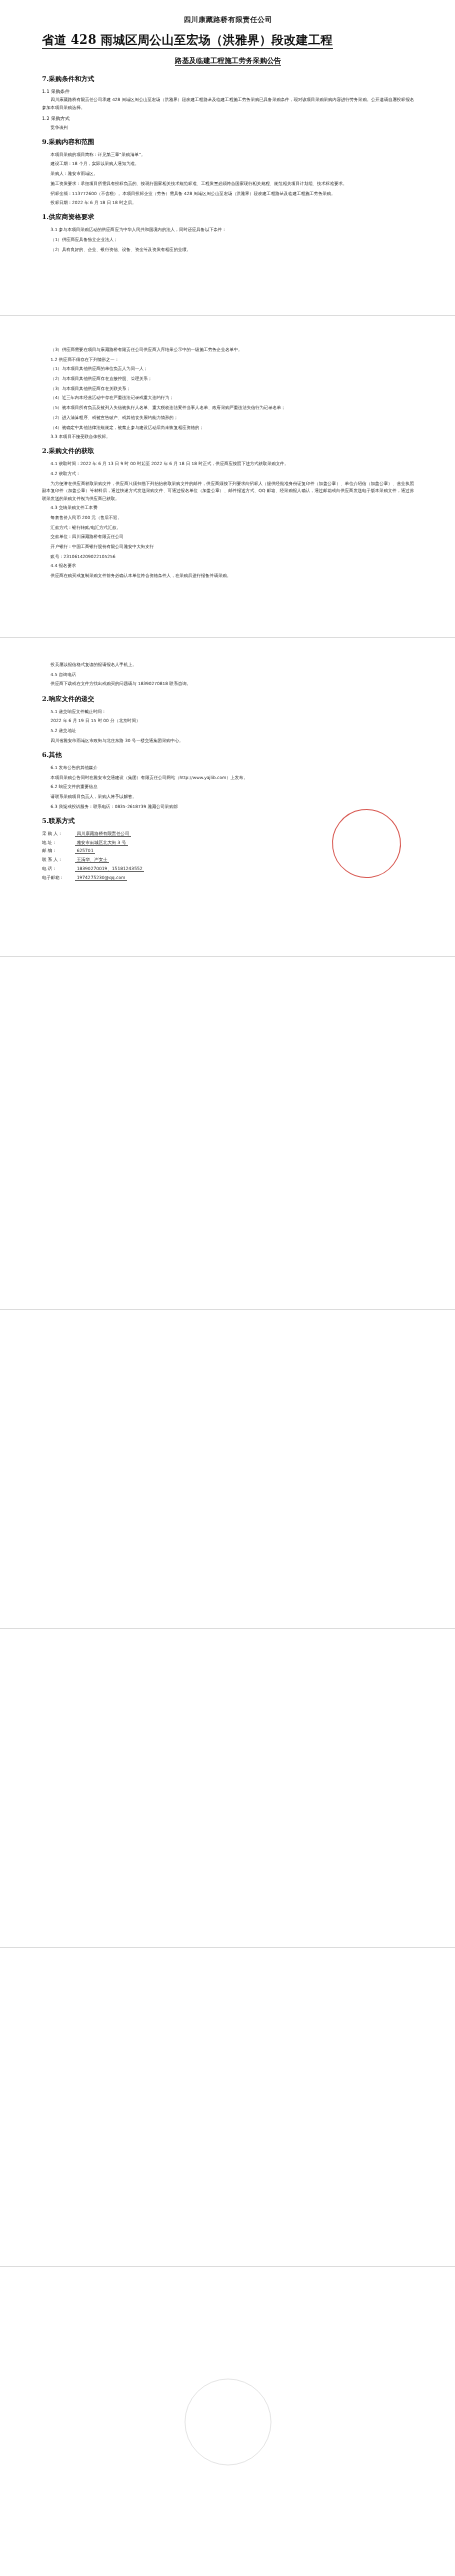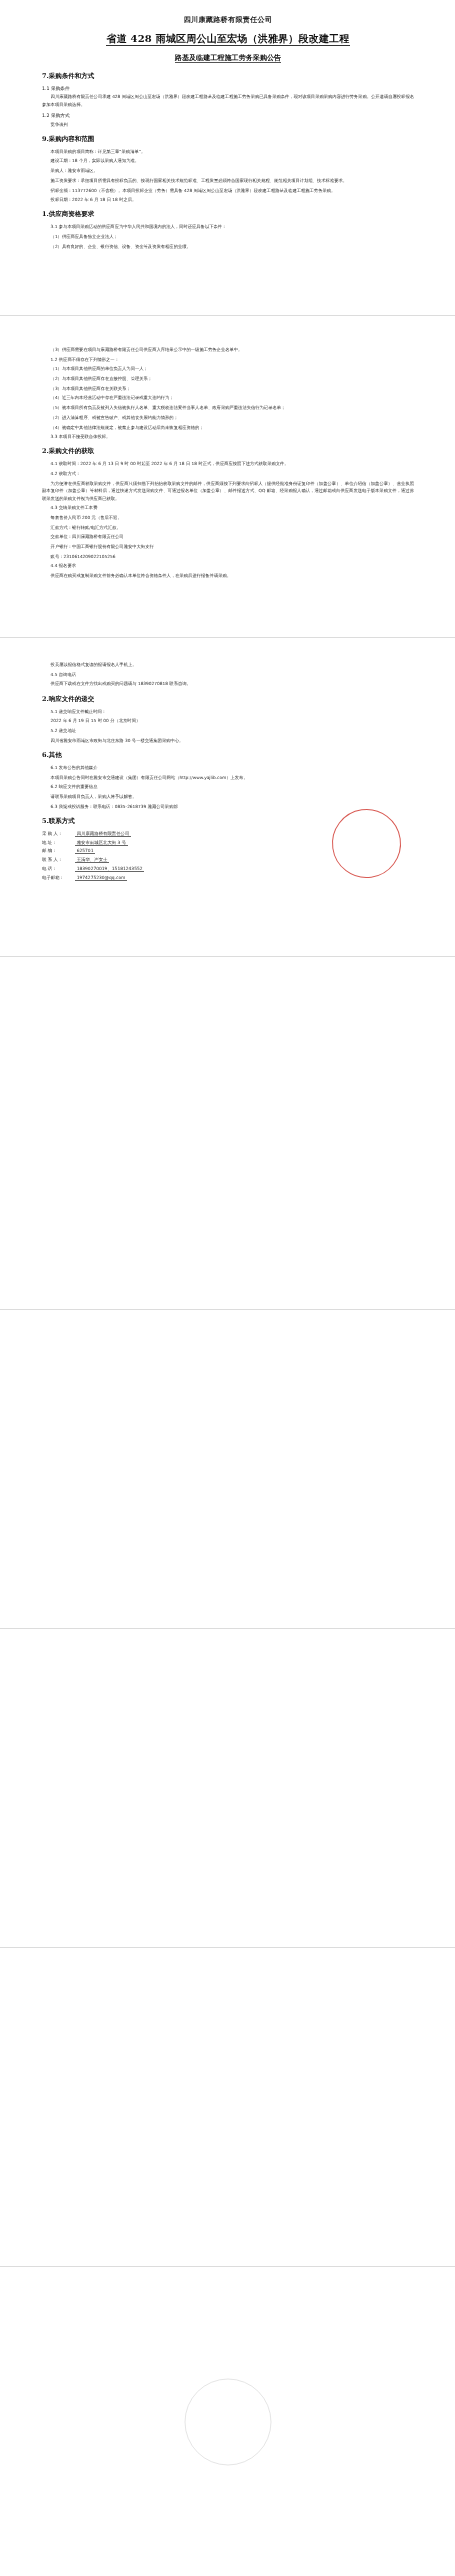--- a/index.html
+++ b/index.html
@@ -36,23 +36,22 @@
   .company {
     text-align: center;
     font-family: "DejaVu Serif", "Liberation Serif", serif;
     font-size: 7.1px;
     font-weight: bold;
     color: #1a1a1a;
     letter-spacing: 0.3px;
     margin-bottom: 7.4px;
   }
   .title-line {
-    text-align: center;
-    font-family: "DejaVu Serif", "Liberation Serif", serif;
-    font-size: 10px;
+    font-family: "DejaVu Serif", "Liberation Serif", serif;
+    font-size: 12px;
     font-weight: bold;
     color: #111;
     letter-spacing: 0.2px;
     margin-bottom: 6.8px;
   }
   .title-line .u {
     border-bottom: 0.6px solid #333;
     padding-bottom: 0.6px;
   }
   .doc-title {

